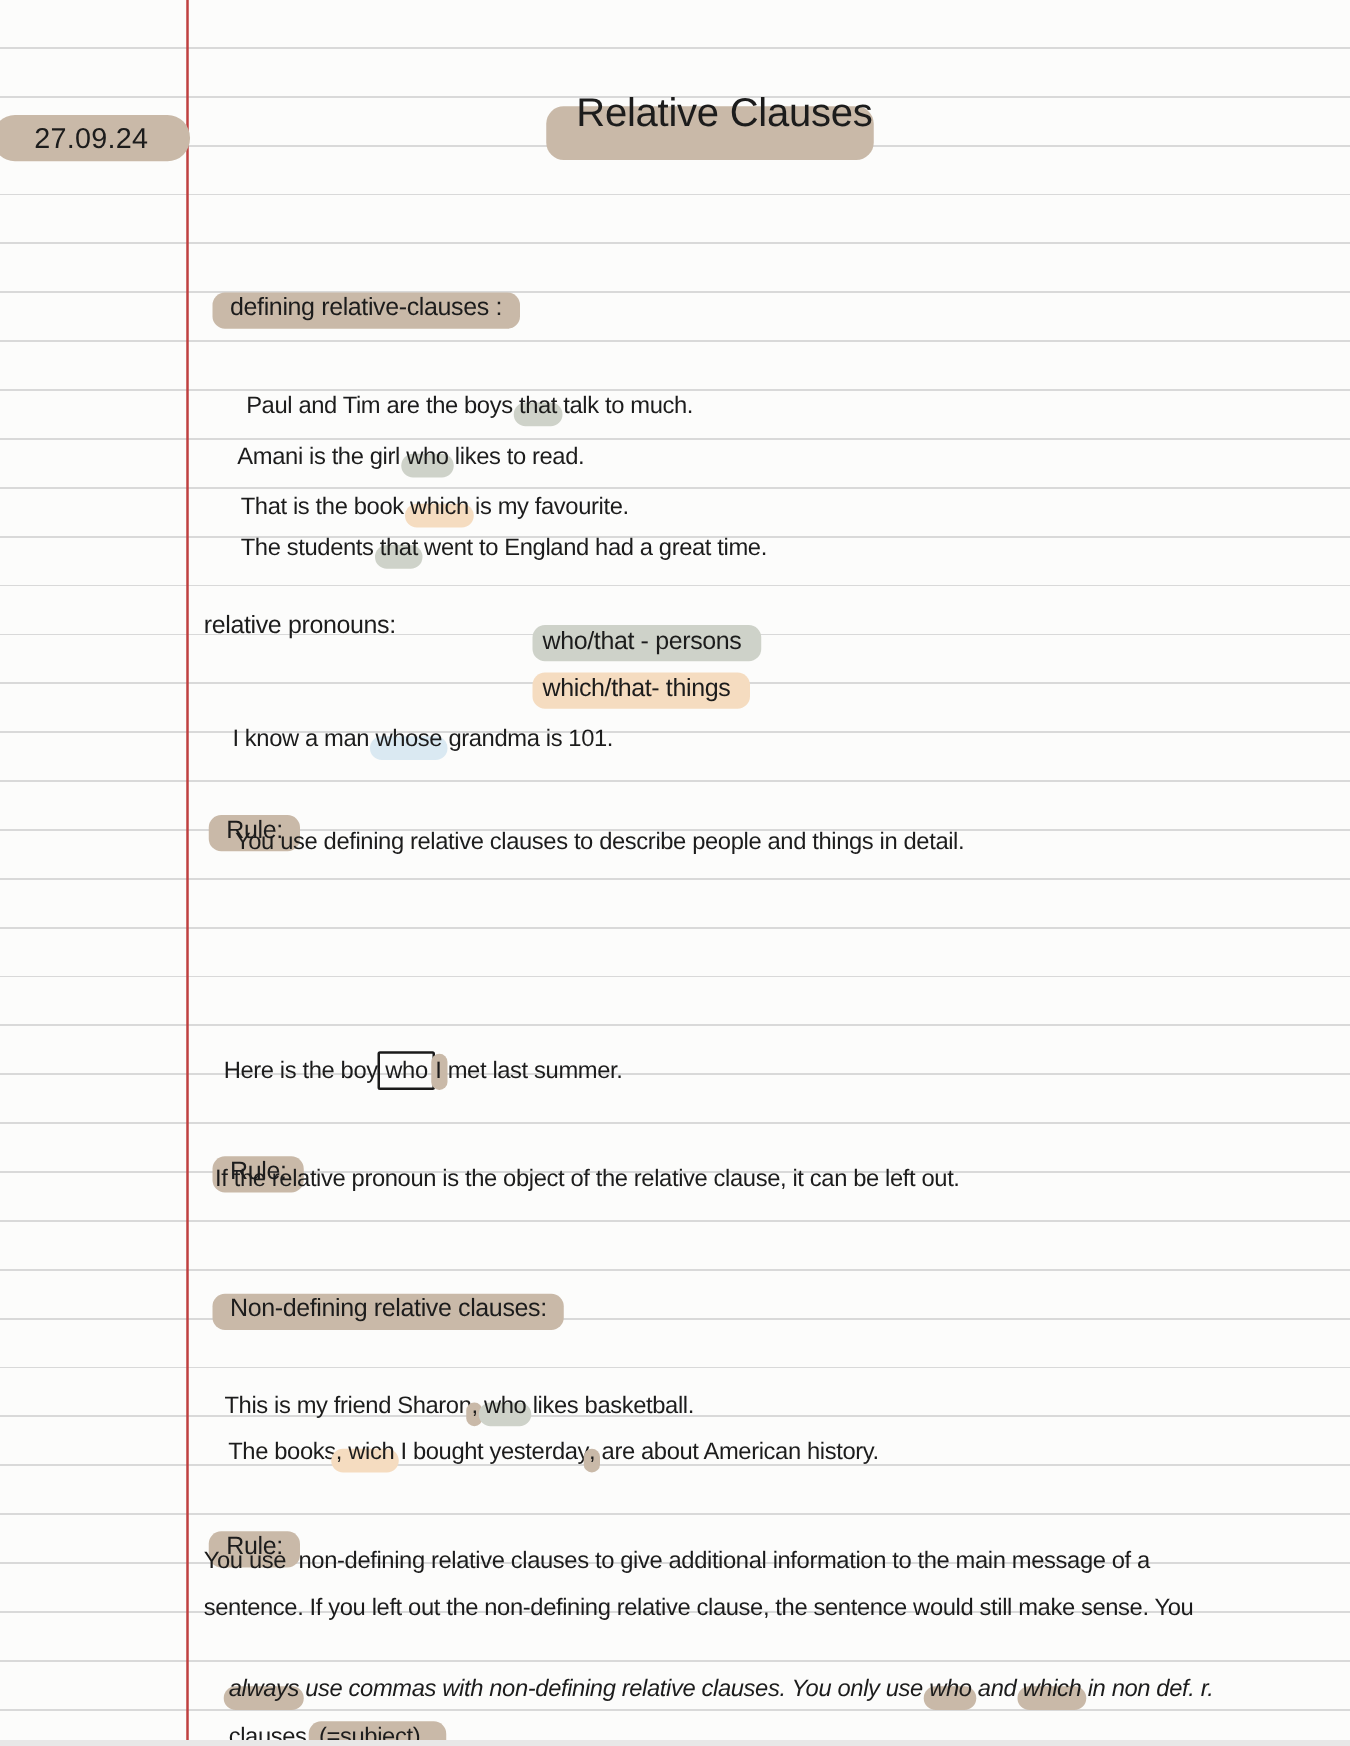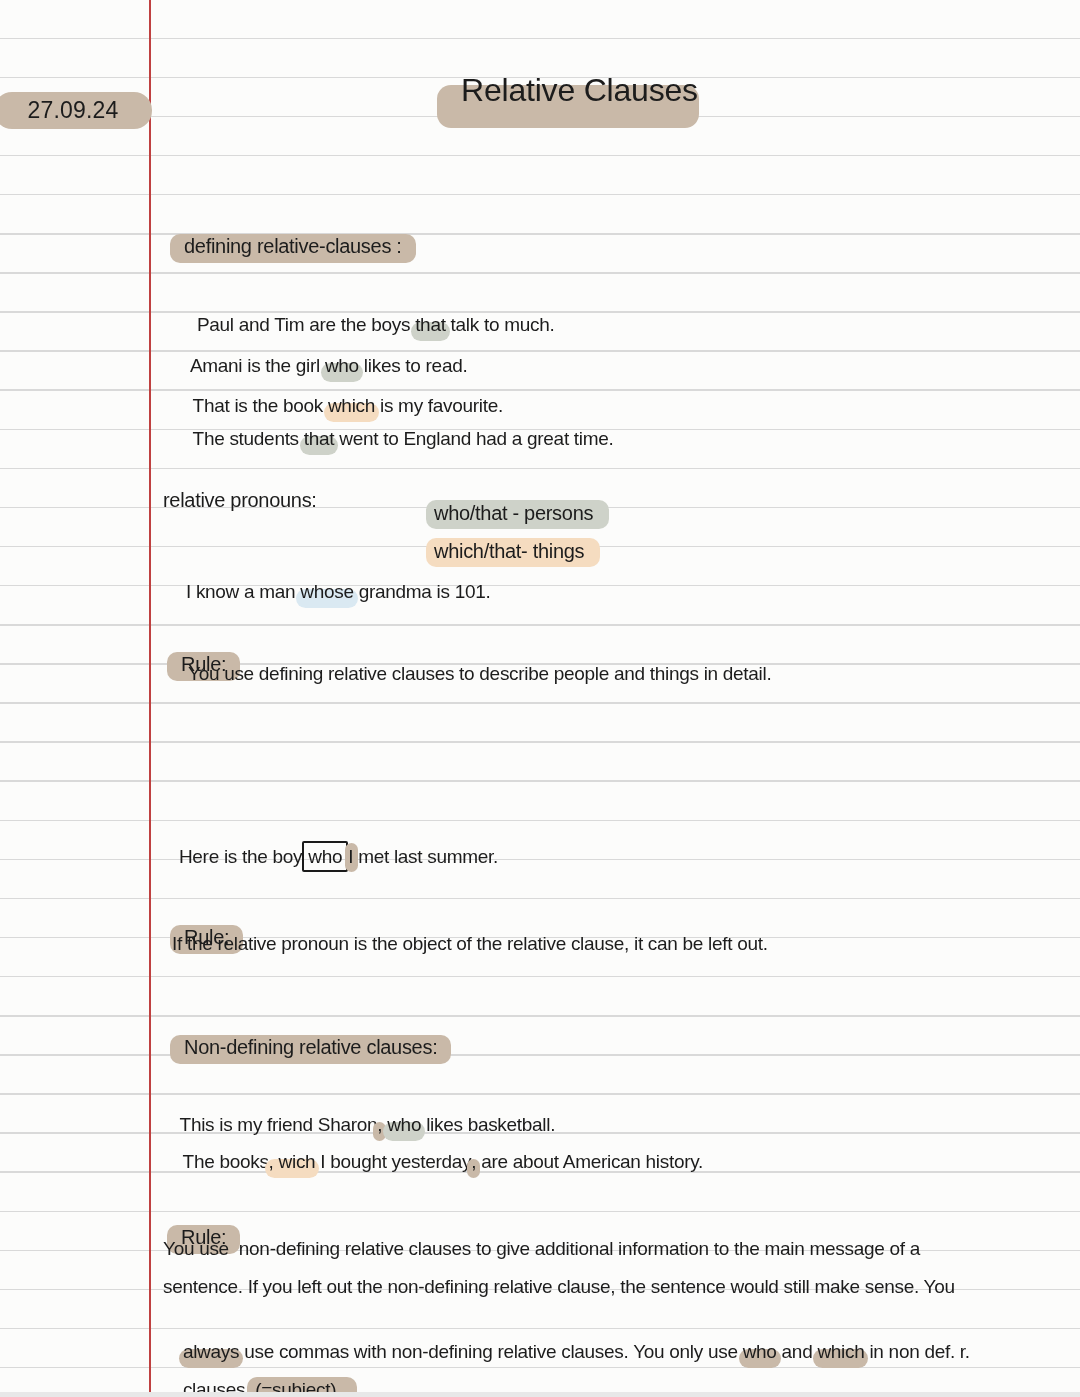--- a/index.html
+++ b/index.html
@@ -142,20 +142,20 @@
 
   <div class="line" style="left:163px;top:1121px;">
     <span>The books</span><span class="hl peach">, wich</span><span> I bought yesterday</span><span class="hl tan">,</span><span> are about American history.</span>
   </div>
 
   <div class="line sz20" style="left:160px;top:1197px;">
     <span class="hl tan head">Rule:</span>
   </div>
   <div class="line" style="left:163px;top:1235px;">You use  non-defining relative clauses to give additional information to the main message of a</div>
   <div class="line" style="left:163px;top:1273px;">sentence. If you left out the non-defining relative clause, the sentence would still make sense. You</div>
-  <div class="line" style="left:163px;top:1311px;">
+  <div class="line" style="left:163px;top:1311px;font-style:italic;">
     <span class="hl tan">always</span><span> use commas with non-defining relative clauses. You only use </span><span class="hl tan">who</span><span> and </span><span class="hl tan">which</span><span> in non def. r.</span>
   </div>
   <div class="line" style="left:163px;top:1349px;">
     <span>clauses. </span><span class="hl tan full">(=subject).</span>
   </div>
 
 </div>
 
 </body></html>

